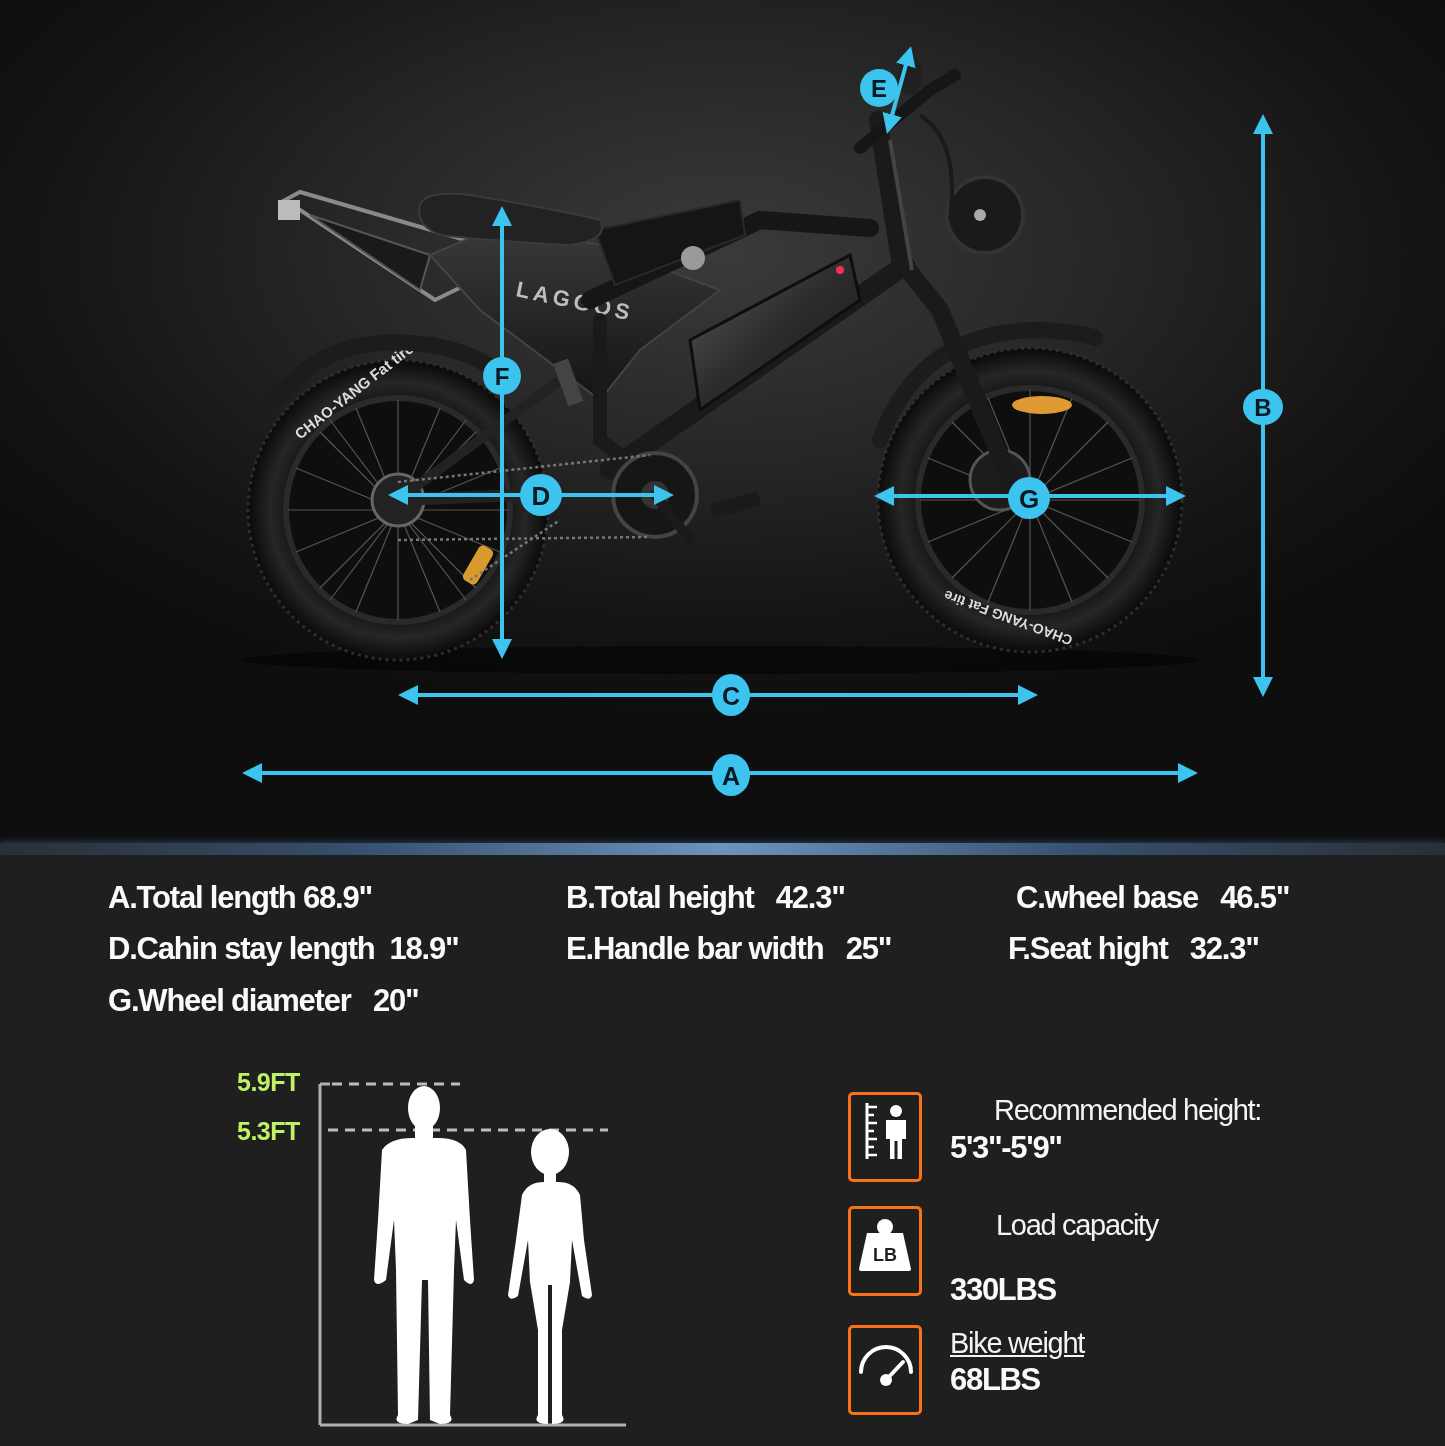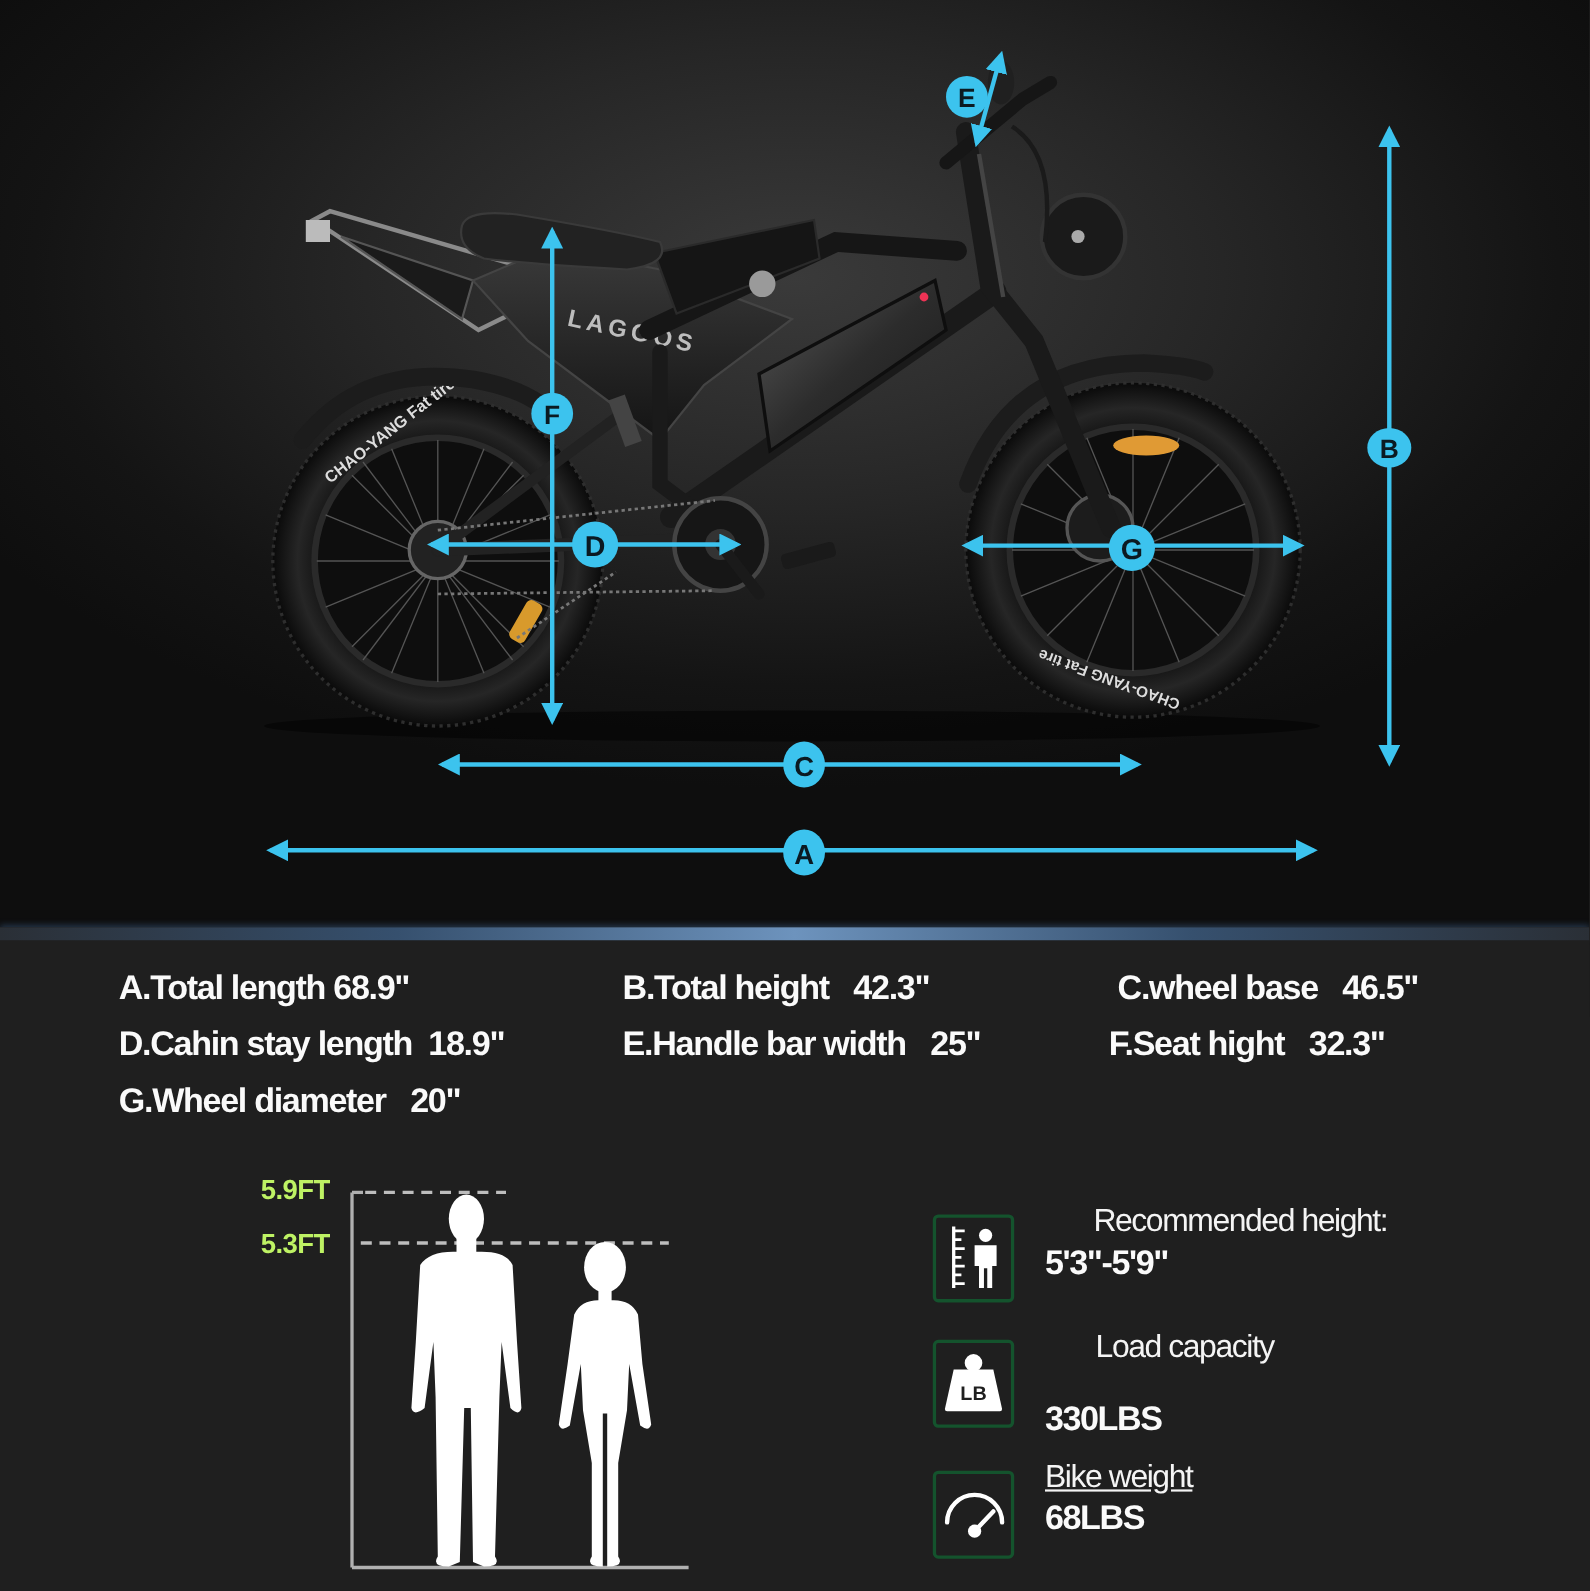--- a/index.html
+++ b/index.html
@@ -20,21 +20,21 @@
   .bike-svg { position: absolute; left: 0; top: 0; }
 
   .spec {
     position: absolute; font-weight: bold; font-size: 31px; letter-spacing: -1.2px;
     color: #fafafa; white-space: pre;
   }
 
   .ft-label { position: absolute; font-weight: bold; font-size: 25px; letter-spacing: -0.5px; color: #bef264; }
 
   .stat-icon {
-    position: absolute; width: 74px; height: 80px; border: 3px solid #14532d; border-radius: 5px; margin-top: 12px;
+    position: absolute; width: 74px; height: 90px; border: 3px solid #f97316; border-radius: 5px;
   }
   .stat-label { position: absolute; font-size: 29px; letter-spacing: -1.3px; color: #f4f4f4; }
   .stat-value { position: absolute; font-size: 31px; font-weight: bold; letter-spacing: -1.3px; color: #fafafa; }
 </style>
 </head>
 <body>
 
 <div class="hero">
   <svg class="bike-svg" width="1445" height="843" viewBox="0 0 1445 843">
     <defs>

